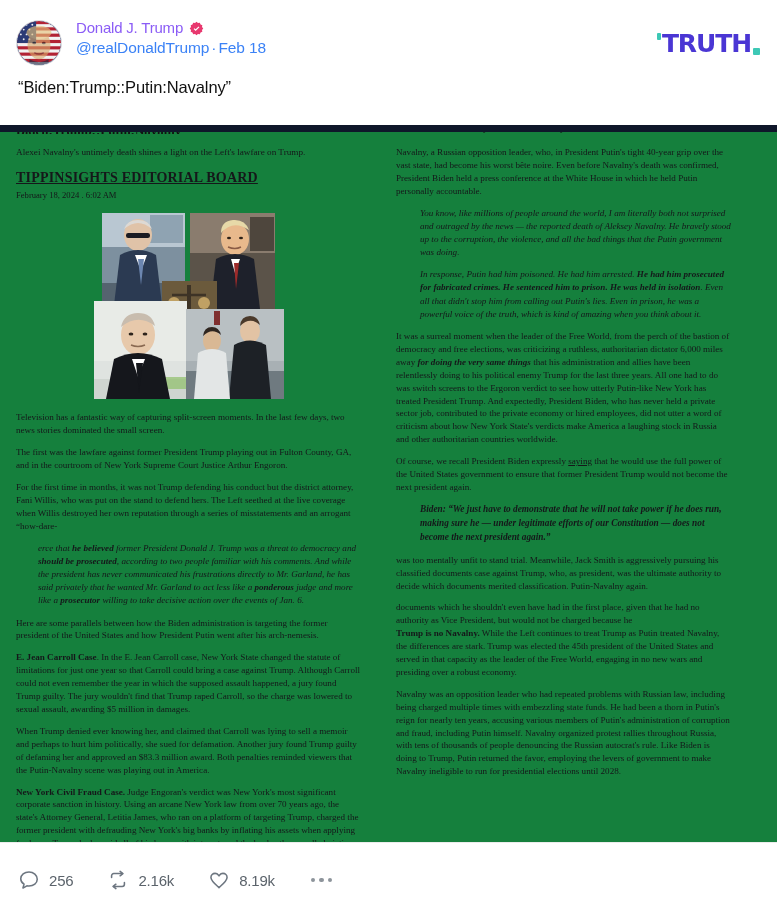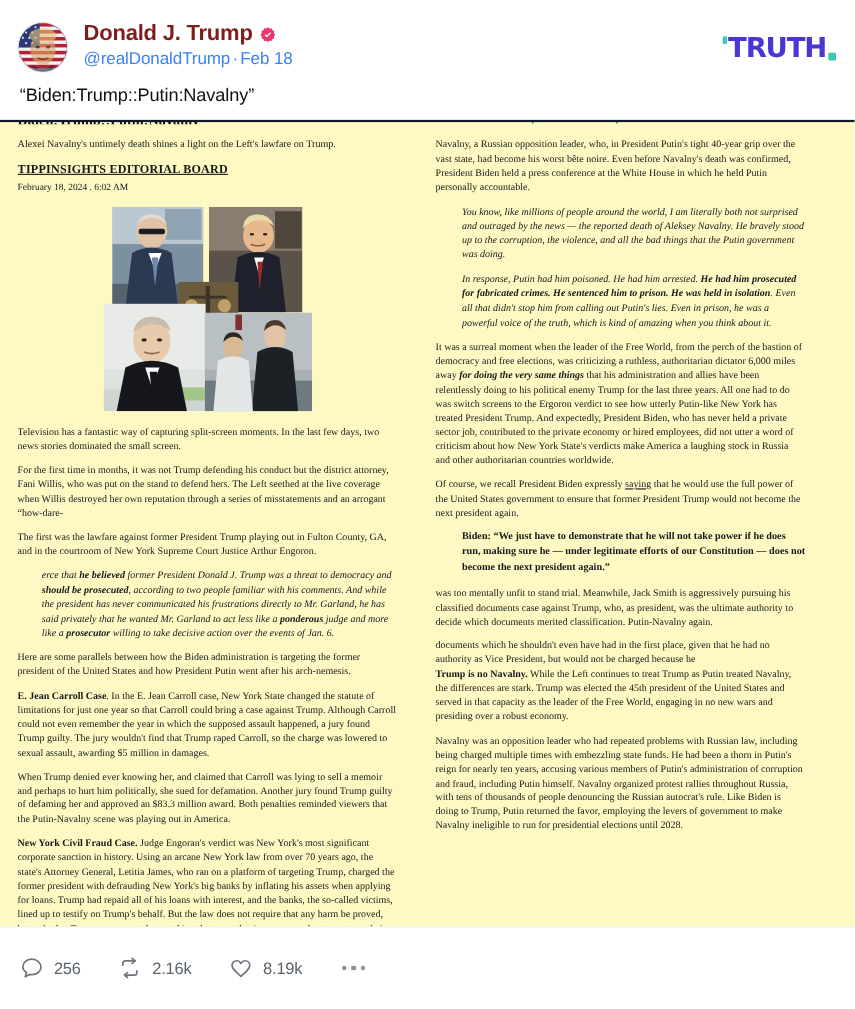--- a/index.html
+++ b/index.html
@@ -53,23 +53,23 @@
     justify-content: center;
     padding-top: 1px;
   }
   .author-row {
     display: flex;
     align-items: center;
     gap: 6px;
     line-height: 1.15;
   }
   .author-name {
-    font-size: 20px;
-    font-weight: bold;
-    color: #7f1d1d;
+    font-size: 15px;
+    font-weight: normal;
+    color: #8b5cf6;
     letter-spacing: -0.2px;
   }
   .verified-badge {
     display: inline-block;
     width: 15px;
     height: 15px;
     flex: 0 0 15px;
     position: relative;
     top: 1px;
   }
@@ -123,26 +123,26 @@
   .post-caption {
     padding: 6px 16px 10px 18px;
     font-size: 16.5px;
     color: #111;
     letter-spacing: -0.1px;
     flex: 0 0 auto;
   }
 
   
   .article-card {
-    margin: 2px 0 0 0;
+    margin: 18px 0 0 0;
     flex: 1 1 auto;
     overflow: hidden;
     position: relative;
-    background: #fef9c3;
-    border-top: 2px solid #0f172a;
+    background: #15803d;
+    border-top: 7px solid #0f172a;
   }
   .article-cols {
     display: flex;
     gap: 26px;
     padding: 0 16px;
     height: 100%;
   }
   .col {
     width: 345px;
     flex: 0 0 345px;
@@ -171,21 +171,21 @@
     top: -9px;
     height: 11px;
     overflow: hidden;
   }
   .art-dek {
     margin: -6px 0 9px 0;
     font-size: 9.2px;
     line-height: 1.45;
   }
   .art-byline {
-    font-size: 11px;
+    font-size: 14px;
     font-weight: bold;
     letter-spacing: 0.2px;
     text-decoration: underline;
     margin: 0 0 1px 0;
     color: #15171a;
   }
   .art-date {
     font-size: 8.6px;
     margin: 0 0 12px 0;
     color: #15171a;
@@ -225,20 +225,21 @@
   
   .bq {
     padding-left: 24px;
     font-style: italic;
     font-size: 9.1px;
     line-height: 1.45;
     margin: 0 0 9px 0;
   }
   .bq-strong {
     padding-left: 24px;
+    font-style: italic;
     font-weight: bold;
     font-size: 9.3px;
     line-height: 1.5;
     margin: 0 0 9px 0;
   }
 
   
   .engagement {
     flex: 0 0 auto;
     border-top: 1px solid #ececec;
@@ -428,22 +429,22 @@
               <path d="M54 17 q10 -10 20 -1 q-2 -9 -10 -9 q-9 0 -10 10z" fill="#4b3a2b"></path>
               <path d="M48 36 q16 -9 32 0 l5 54 l-42 0z" fill="#1d2126"></path>
               <ellipse cx="26" cy="32" rx="9" ry="11" fill="#d9b894"></ellipse>
               <path d="M17 27 q9 -9 18 -1 q-2 -8 -9 -8 q-8 0 -9 9z" fill="#2f2620"></path>
               <path d="M12 44 q14 -8 28 0 l4 46 l-36 0z" fill="#e3e6e6"></path>
             </svg>
           </div>
         </div>
 
         <p>Television has a fantastic way of capturing split-screen moments. In the last few days, two news stories dominated the small screen.</p>
+        <p>The first was the lawfare against former President Trump playing out in Fulton County, GA, and in the courtroom of New York Supreme Court Justice Arthur Engoron.</p>
         <p>For the first time in months, it was not Trump defending his conduct but the district attorney, Fani Willis, who was put on the stand to defend hers. The Left seethed at the live coverage when Willis destroyed her own reputation through a series of misstatements and an arrogant “how-dare-</p>
-        <p>The first was the lawfare against former President Trump playing out in Fulton County, GA, and in the courtroom of New York Supreme Court Justice Arthur Engoron.</p>
 
         <div class="art-quote">
           <i>erce that </i><b>he believed</b><i> former President Donald J. Trump was a threat to democracy and </i><b>should be prosecuted</b><i>, according to two people familiar with his comments. And while the president has never communicated his frustrations directly to Mr. Garland, he has said privately that he wanted Mr. Garland to act less like a </i><b>ponderous</b><i> judge and more like a </i><b>prosecutor</b><i> willing to take decisive action over the events of Jan. 6.</i>
         </div>
 
         <p>Here are some parallels between how the Biden administration is targeting the former president of the United States and how President Putin went after his arch-nemesis.</p>
 
         <p><b>E. Jean Carroll Case</b><span>. In the E. Jean Carroll case, New York State changed the statute of limitations for just one year so that Carroll could bring a case against Trump. Although Carroll could not even remember the year in which the supposed assault happened, a jury found Trump guilty. The jury wouldn't find that Trump raped Carroll, so the charge was lowered to sexual assault, awarding $5 million in damages.</span></p>
 
         <p>When Trump denied ever knowing her, and claimed that Carroll was lying to sell a memoir and perhaps to hurt him politically, she sued for defamation. Another jury found Trump guilty of defaming her and approved an $83.3 million award. Both penalties reminded viewers that the Putin-Navalny scene was playing out in America.</p>

